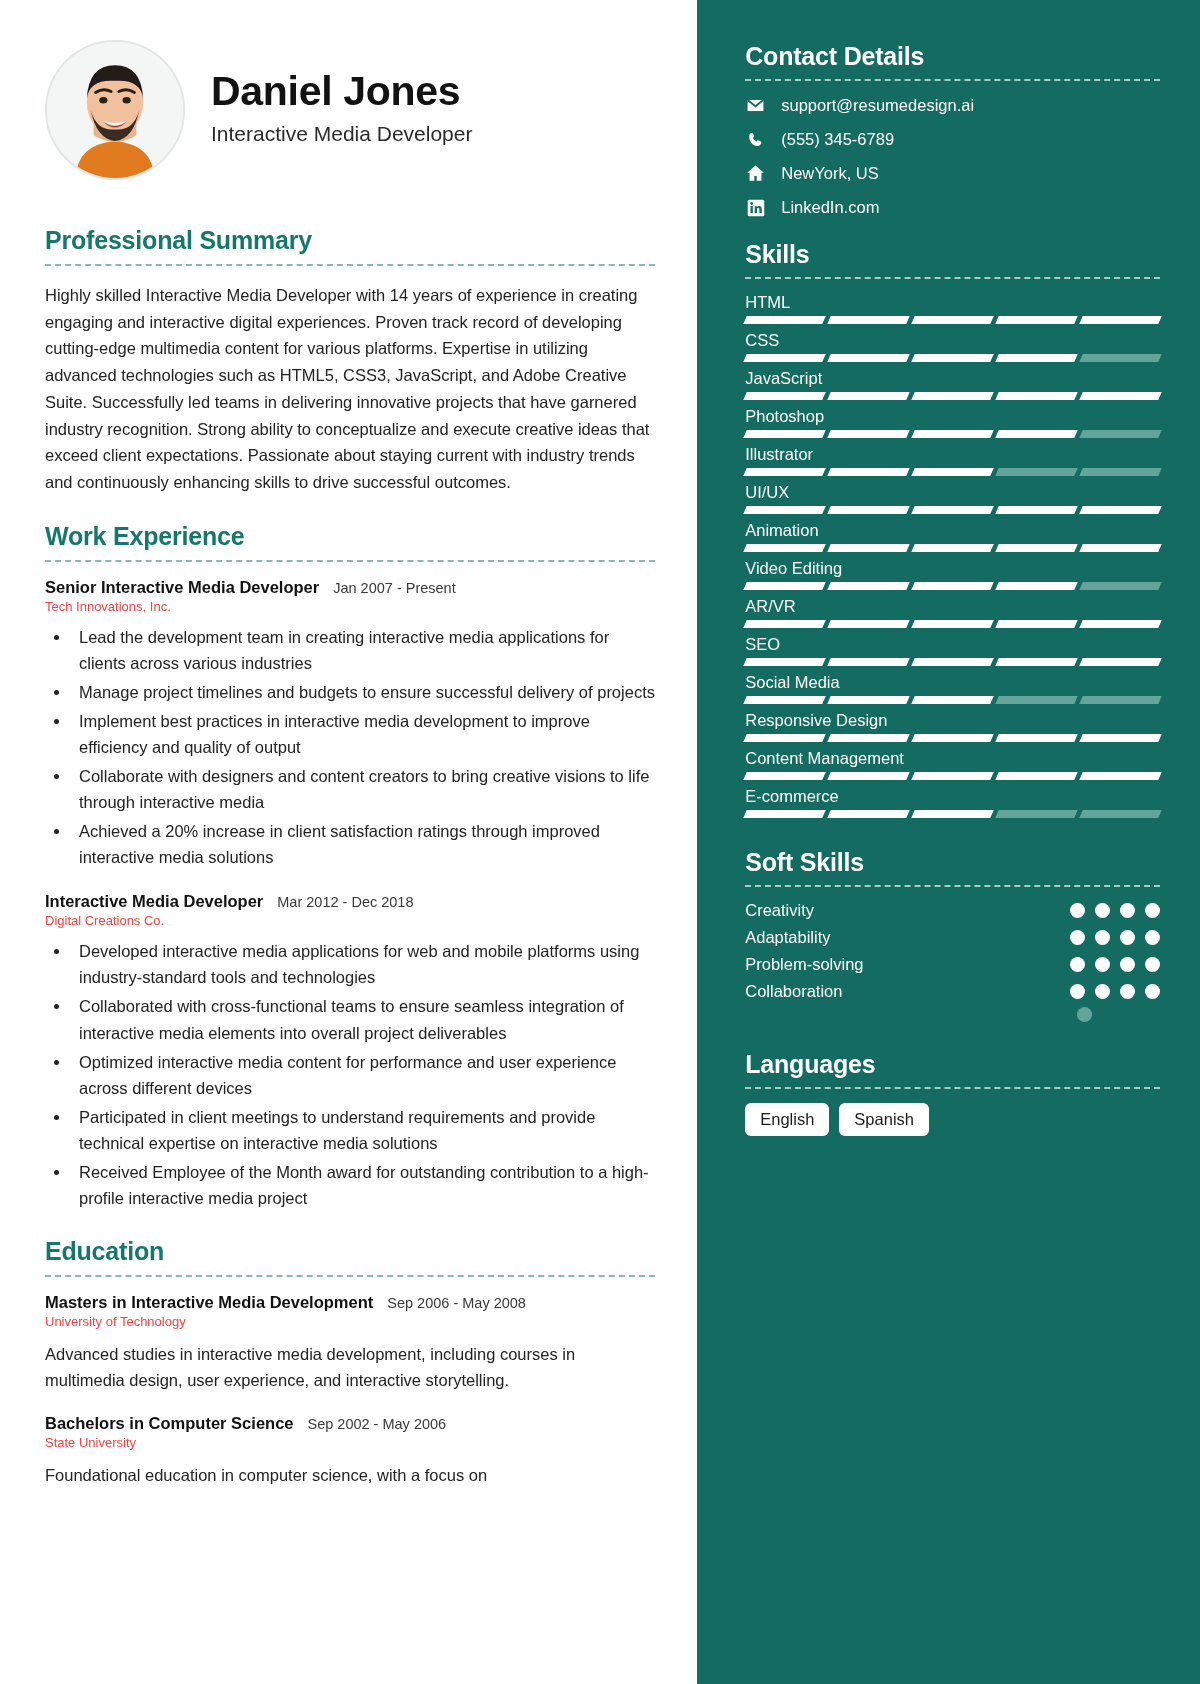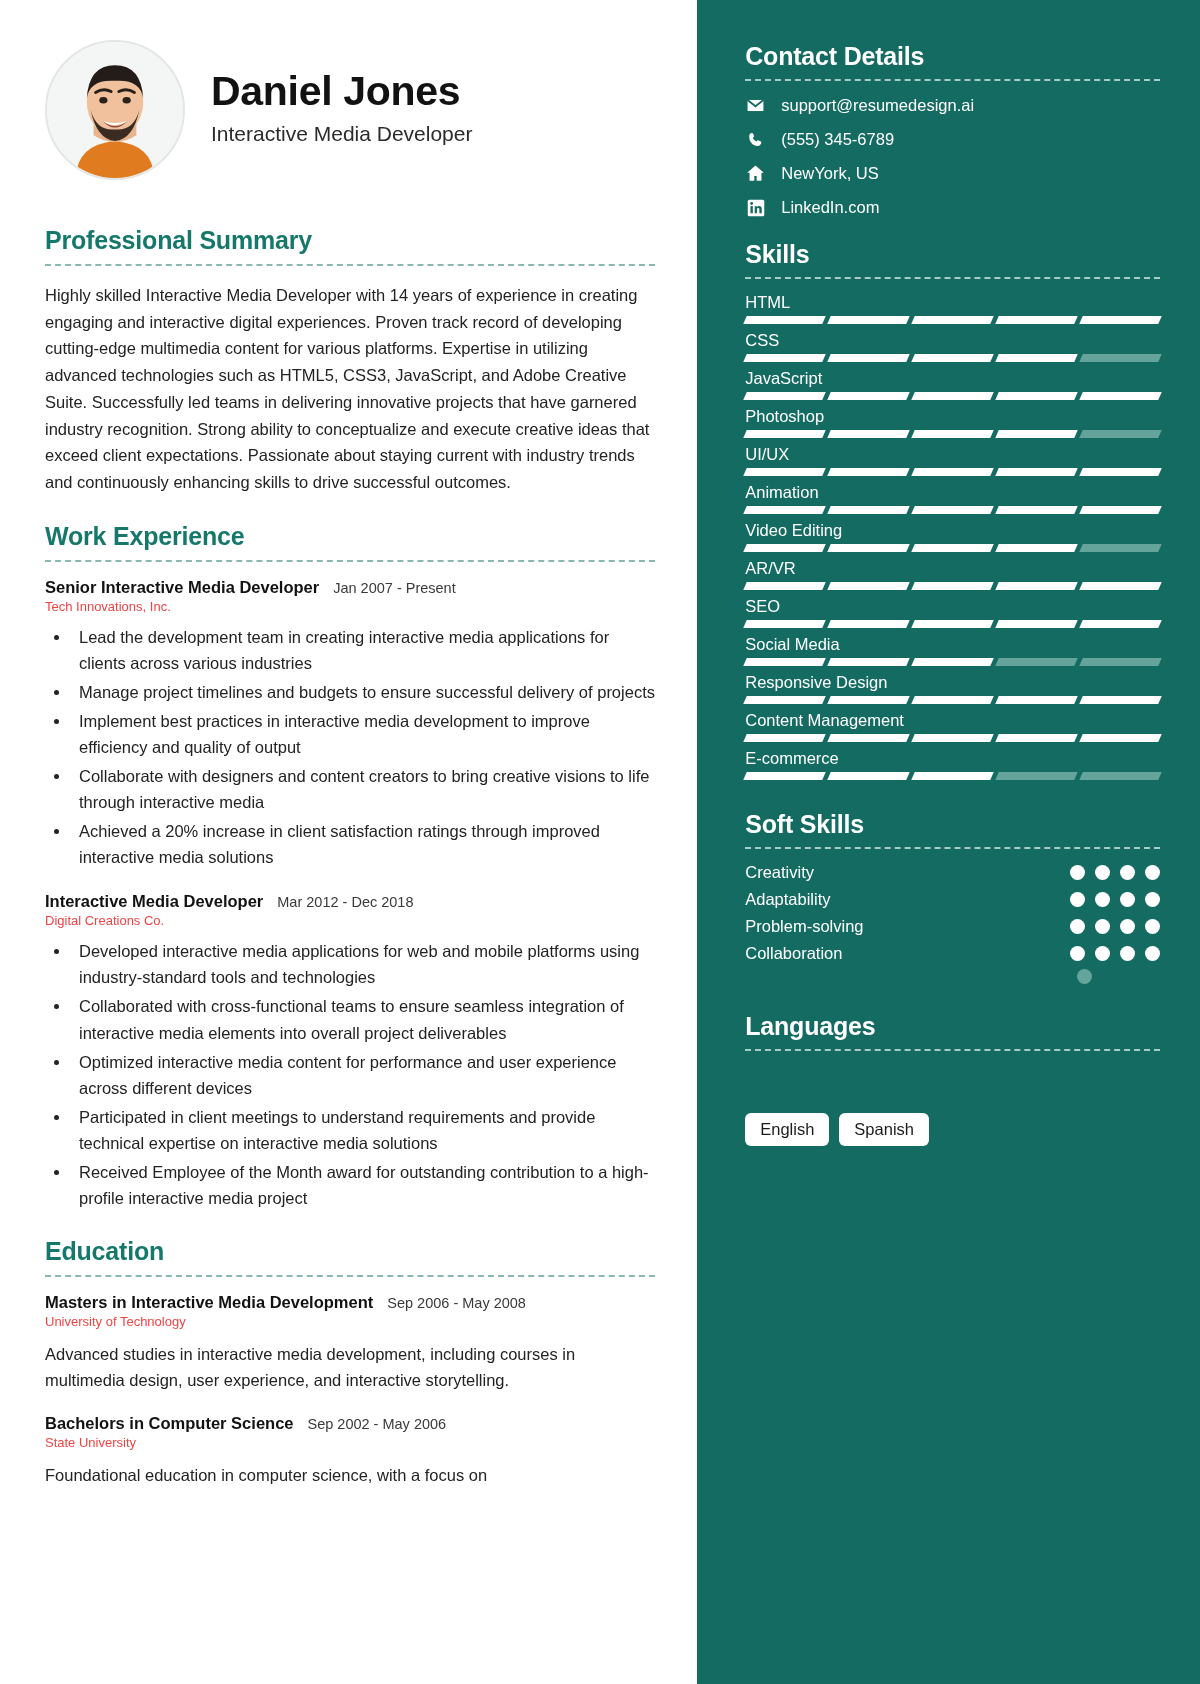--- a/index.html
+++ b/index.html
@@ -92,21 +92,21 @@
   }
   .soft-label { font-size: 16.5px; color: #fff; }
   .dots { display: flex; gap: 10px; }
   .dot { width: 15px; height: 15px; border-radius: 50%; background: #ffffff; }
   .dot.off { background: #64a49b; }
   .extra-dot-row { display: flex; justify-content: flex-end; margin-top: -2px; margin-bottom: 6px; padding-right: 68px; }
 
   .lang-pills { display: flex; gap: 10px; flex-wrap: wrap; margin-top: 2px; }
   .pill {
     background: #ffffff; color: #1c1c1c; font-size: 16.5px;
-    padding: 7px 15px; border-radius: 6px; margin-top: 48px;
+    padding: 7px 15px; border-radius: 6px;
   }
   .soft-sec { margin-top: 30px; }
   .lang-sec { margin-top: 28px; }
 </style>
 </head>
 <body>
 
 <div class="page">
 
   <div class="main-col">
@@ -283,20 +283,30 @@
             <div class="skill-label">Photoshop</div>
             <div class="skill-bar">
               <span class="seg on"></span>
               <span class="seg on"></span>
               <span class="seg on"></span>
               <span class="seg on"></span>
               <span class="seg off"></span>
             </div>
           </div>
           <div class="skill-item">
+            <div class="skill-label">Illustrator</div>
+            <div class="skill-bar">
+              <span class="seg on"></span>
+              <span class="seg on"></span>
+              <span class="seg on"></span>
+              <span class="seg off"></span>
+              <span class="seg off"></span>
+            </div>
+          </div>
+          <div class="skill-item">
             <div class="skill-label">UI/UX</div>
             <div class="skill-bar">
               <span class="seg on"></span>
               <span class="seg on"></span>
               <span class="seg on"></span>
               <span class="seg on"></span>
               <span class="seg on"></span>
             </div>
           </div>
           <div class="skill-item">

